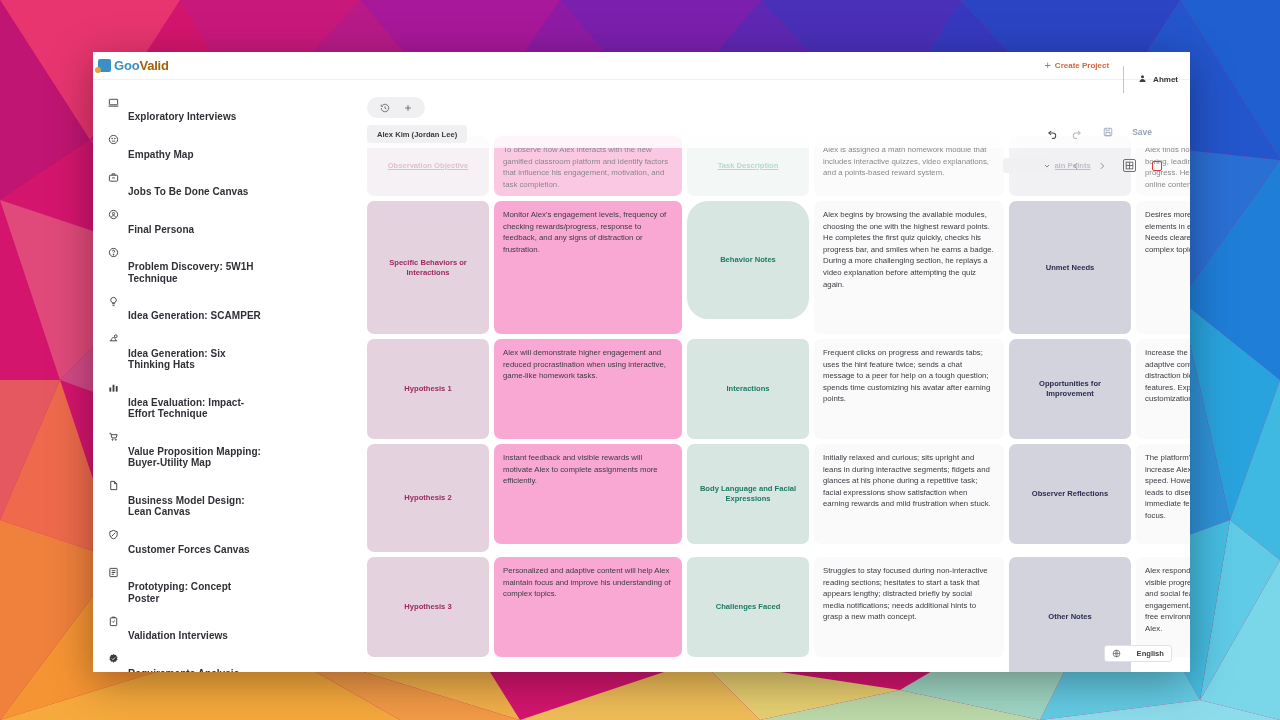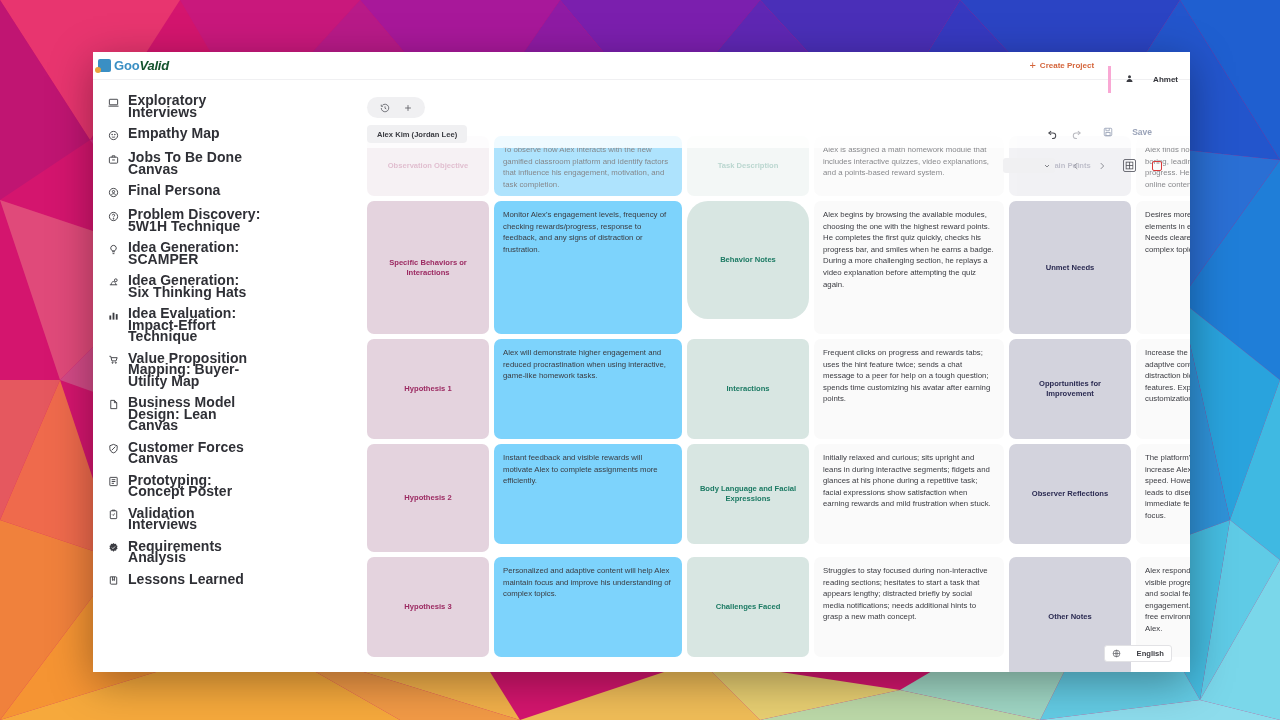--- a/index.html
+++ b/index.html
@@ -41,56 +41,56 @@
     width: 13px; height: 13px; border-radius: 2px;
     background: #3a8fc4; position: relative; flex: none;
   }
   #logo-mark::before {
     content: ""; position: absolute; left: -3px; bottom: -1px;
     width: 6px; height: 6px; border-radius: 50%;
     background: #e8a33d;
   }
   #logo-text { font-size: 13px; font-weight: 700; letter-spacing: -.2px; }
   #logo-text .a { color: #3a8fc4; }
-  #logo-text .b { color: #14532d; font-style: italic; }
+  #logo-text .b { color: #a16207; }
 
   #header-right { margin-left: auto; display: flex; align-items: center; height: 100%; }
   #create-project {
     display: flex; align-items: center; gap: 4px;
     font-size: 8px; font-weight: 700; color: #d4643a;
     padding: 0 14px; height: 100%; cursor: pointer;
   }
   #create-project .plus { font-size: 11px; line-height: 1; font-weight: 400; }
   #user-chip {
-    display: flex; align-items: center; gap: 19px;
+    display: flex; align-items: center; gap: 6px;
     font-size: 8px; color: #33343a; font-weight: 600;
     padding: 0 12px 0 14px; height: 100%;
-    border-left: 3px solid #f9a8d4; cursor: pointer; margin-top: 28px;
+    border-left: 1px solid #f9a8d4; cursor: pointer; margin-top: 28px;
   }
 
   
   #sidebar {
     position: absolute; left: 0; top: 28px;
     width: 180px; height: calc(100% - 28px);
     background: #fff; padding: 10px 0 0 0;
     z-index: 30;
   }
   .side-item {
     display: flex; align-items: flex-start; gap: 9px;
     padding: 5px 10px 5px 14px;
     cursor: pointer; min-height: 24px;
   }
   .side-ico {
     width: 12px; height: 12px; flex: none; margin-top: 1px;
     color: #3b3c42; display: flex; align-items: center; justify-content: center;
   }
   .side-ico svg { width: 11px; height: 11px; display: block; }
   .side-label {
-    font-size: 14px; line-height: 11.5px; color: #2f3036;
-    font-weight: 600; letter-spacing: .05px;
+    font-size: 10px; line-height: 11.5px; color: #2f3036;
+    font-weight: 600; letter-spacing: .05px; margin-top: 16px;
   }
 
   
   #content {
     position: absolute; left: 180px; top: 28px;
     width: calc(100% - 180px); height: calc(100% - 28px);
     background: #fff; overflow: hidden;
   }
 
   
@@ -173,28 +173,28 @@
     text-align: center;
     font-size: 7.6px; font-weight: 700; line-height: 10px;
     padding: 6px 8px;
   }
   .val {
     font-size: 7.8px; line-height: 11.6px; color: #3a3b41;
     background: #fafafa;
   }
 
   .c-pink  { background: #e4d3de; color: #9c2a62; }
-  .c-pinkv { background: #7dd3fc; }
+  .c-pinkv { background: #f9a8d4; }
   .c-teal  { background: #d8e6e2; color: #1b7a63; }
   .c-tealv { background: #fafafa; }
   .c-purp  { background: #d3d3dd; color: #2b2b52; }
   .c-purpv { background: #fafafa; }
 
   
-  .row-faded { opacity: .30; }
+  .row-faded { opacity: .30; text-decoration: underline; }
   .row-semifade { opacity: .62; }
 
   
   #lang {
     position: absolute; right: 18px; bottom: 10px;
     display: flex; align-items: center; gap: 16px;
     height: 17px; padding: 0 7px;
     border: 1px solid #e2e2e5; border-radius: 3px;
     background: #fff; font-size: 7.6px; color: #3e3f45; font-weight: 600;
     cursor: pointer; z-index: 25;

